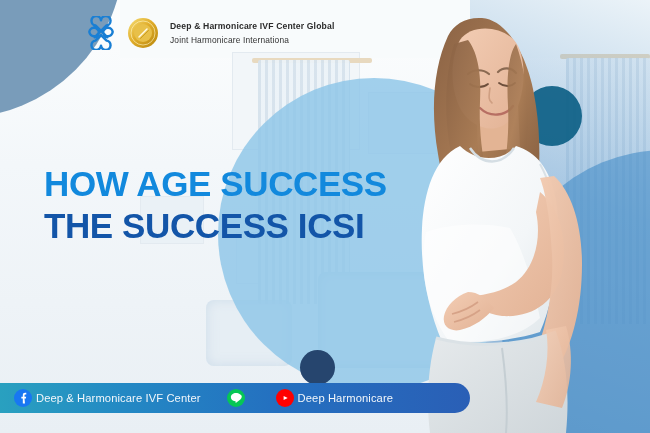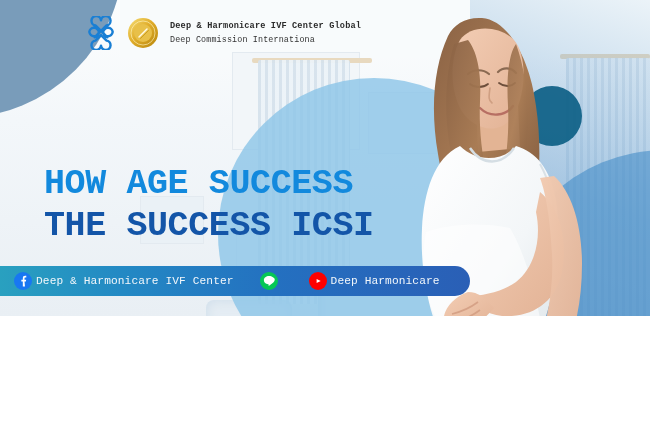--- a/index.html
+++ b/index.html
@@ -1,23 +1,22 @@
 <!DOCTYPE html>
 <html><head>
 <meta charset="utf-8">
 <style>
   html,body{margin:0;padding:0;background:#fff;}
   body{font-family:"Liberation Sans", sans-serif;}
 
   #stage{
     position:relative;
-    width:650px;height:316px;
+    width:650px;height:433px;
     overflow:hidden;
     background:#ffffff;
-    font-family:Liberation Mono, monospace;
   }
 
   
   .bg-room{
     position:absolute;inset:0;
     background:
       linear-gradient(180deg,#fdfefe 0%,#f3f7fa 38%,#eef3f7 70%,#e9eff4 100%);
   }
   
   .panel{position:absolute;background:#eef3f7;border:1px solid #e3eaf0;}
@@ -245,21 +244,21 @@
       </defs>
       <circle cx="32" cy="32" r="30" fill="url(#gold)"></circle>
       <circle cx="32" cy="32" r="24" fill="none" stroke="#fff4c0" stroke-width="1.6" opacity=".8"></circle>
       <circle cx="32" cy="32" r="18" fill="#e8c049"></circle>
       <path d="M24 40 L40 24" stroke="#fffbe6" stroke-width="3" stroke-linecap="round"></path>
       <path d="M27 43 L43 27" stroke="#b8860b" stroke-width="2" stroke-linecap="round" opacity=".6"></path>
     </svg>
 
     <div class="logo-text">
       <span>Deep &amp; Harmonicare IVF Center Global</span>
-      <span class="sub">Deep Commission Internationa</span>
+      <span class="sub">Joint Harmonicare Internationa</span>
     </div>
   </div>
 
   <div class="headline">
     <div class="hl1">HOW AGE SUCCESS</div>
     <div class="hl2">THE SUCCESS ICSI</div>
   </div>
 
   <div class="socialbar">
 

